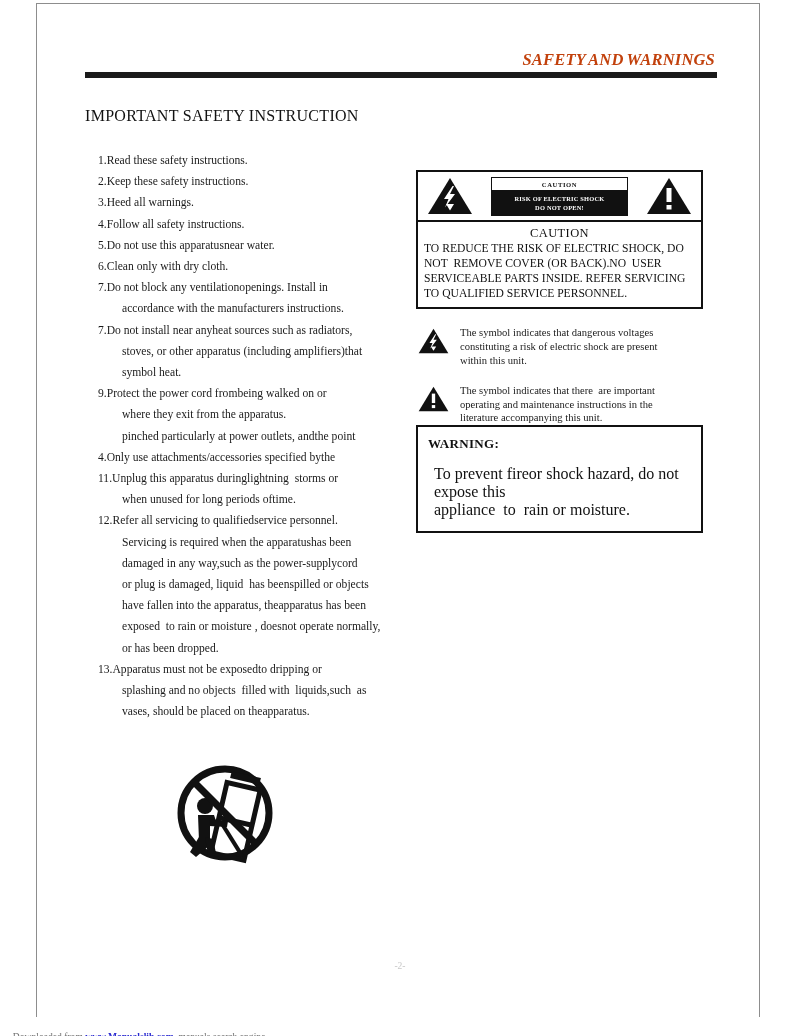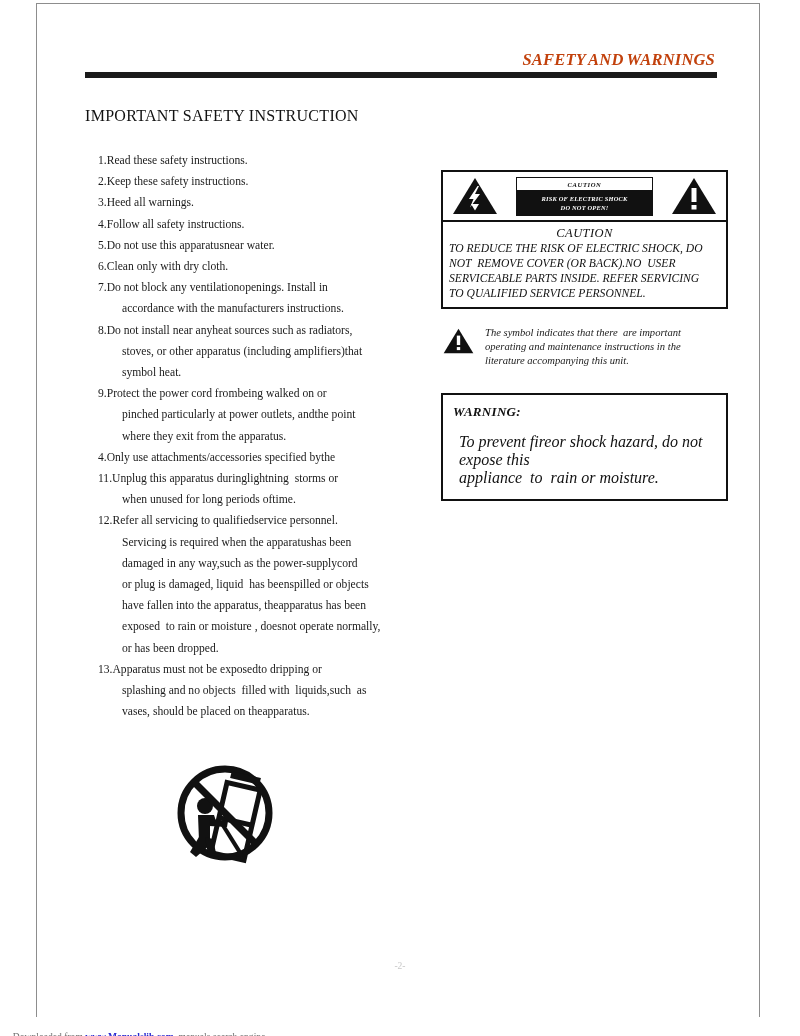--- a/index.html
+++ b/index.html
@@ -81,24 +81,23 @@
   }
   .safety-item .cont {
     display: block;
     padding-left: 12px;
     text-indent: 0;
   }
 
   
   .right-col {
     position: absolute;
-    left: 441px;
+    left: 416px;
     top: 170px;
     width: 287px;
-    font-style: italic;
   }
 
   
   .caution-box {
     border: 2px solid #111;
     background: #fff;
   }
   .caution-symbols {
     display: flex;
     align-items: center;
@@ -175,21 +174,20 @@
   .sym-text {
     margin-left: 11px;
     font-size: 10.6px;
     line-height: 13.6px;
     color: #1a1a1a;
     white-space: pre-wrap;
   }
 
   
   .warning-box {
-    margin-top: 26px;
     border: 2px solid #111;
     padding: 9px 10px 12px 10px;
     background: #fff;
   }
   .warning-heading {
     font-size: 13px;
     font-weight: bold;
     letter-spacing: 0.3px;
     color: #111;
   }
@@ -251,22 +249,22 @@
 <div class="doc-title">IMPORTANT SAFETY INSTRUCTION</div>
 
 <div class="safety-list">
     <div class="safety-item"><span>1.Read these safety instructions.</span></div>
     <div class="safety-item"><span>2.Keep these safety instructions.</span></div>
     <div class="safety-item"><span>3.Heed all warnings.</span></div>
     <div class="safety-item"><span>4.Follow all safety instructions.</span></div>
     <div class="safety-item"><span>5.Do not use this apparatusnear water.</span></div>
     <div class="safety-item"><span>6.Clean only with dry cloth.</span></div>
     <div class="safety-item"><span>7.Do not block any ventilationopenings. Install in</span><span class="cont">accordance with the manufacturers instructions.</span></div>
-    <div class="safety-item"><span>8.Do not install near anyheat sources such as radiators,</span><span class="cont">stoves, or other apparatus (including amplifiers)that</span><span class="cont">symbol heat.</span></div>
-    <div class="safety-item"><span>9.Protect the power cord frombeing walked on or</span><span class="cont">pinched particularly at power outlets, andthe point</span><span class="cont">where they exit from the apparatus.</span></div>
+    <div class="safety-item"><span>7.Do not install near anyheat sources such as radiators,</span><span class="cont">stoves, or other apparatus (including amplifiers)that</span><span class="cont">symbol heat.</span></div>
+    <div class="safety-item"><span>9.Protect the power cord frombeing walked on or</span><span class="cont">where they exit from the apparatus.</span><span class="cont">pinched particularly at power outlets, andthe point</span></div>
     <div class="safety-item"><span>4.Only use attachments/accessories specified bythe</span></div>
     <div class="safety-item"><span>11.Unplug this apparatus duringlightning  storms or</span><span class="cont">when unused for long periods oftime.</span></div>
     <div class="safety-item"><span>12.Refer all servicing to qualifiedservice personnel.</span><span class="cont">Servicing is required when the apparatushas been</span><span class="cont">damaged in any way,such as the power-supplycord</span><span class="cont">or plug is damaged, liquid  has beenspilled or objects</span><span class="cont">have fallen into the apparatus, theapparatus has been</span><span class="cont">exposed  to rain or moisture , doesnot operate normally,</span><span class="cont">or has been dropped.</span></div>
     <div class="safety-item"><span>13.Apparatus must not be exposedto dripping or</span><span class="cont">splashing and no objects  filled with  liquids,such  as</span><span class="cont">vases, should be placed on theapparatus.</span></div>
   </div>
 
 <div class="right-col">
 
   <div class="caution-box">
     <div class="caution-symbols">
@@ -298,20 +296,32 @@
     </div>
     <div class="caution-body">
       <div class="caution-heading">CAUTION</div>
       <div class="caution-text">TO REDUCE THE RISK OF ELECTRIC SHOCK, DO
 NOT  REMOVE COVER (OR BACK).NO  USER
 SERVICEABLE PARTS INSIDE. REFER SERVICING
 TO QUALIFIED SERVICE PERSONNEL.</div>
     </div>
   </div>
 
+  <div class="sym-row">
+    <div class="tri-sm">
+      <svg viewBox="0 0 46 38">
+        <polygon points="23,1 45,37 1,37" fill="#111"></polygon>
+        <polygon points="25.5,9 17,22 21.5,22 18,30.5 28,17 23,17 27,9" fill="#fff"></polygon>
+        <polygon points="19,27 27,27 23,33.5" fill="#fff"></polygon>
+      </svg>
+    </div>
+    <div class="sym-text">The symbol indicates that dangerous voltages
+constituting a risk of electric shock are present
+within this unit.</div>
+  </div>
 
   <div class="sym-row">
     <div class="tri-sm">
       <svg viewBox="0 0 46 38">
         <polygon points="23,1 45,37 1,37" fill="#111"></polygon>
         <rect x="20.5" y="11" width="5" height="14" fill="#fff"></rect>
         <rect x="20.5" y="28" width="5" height="4.5" fill="#fff"></rect>
       </svg>
     </div>
     <div class="sym-text">The symbol indicates that there  are important

